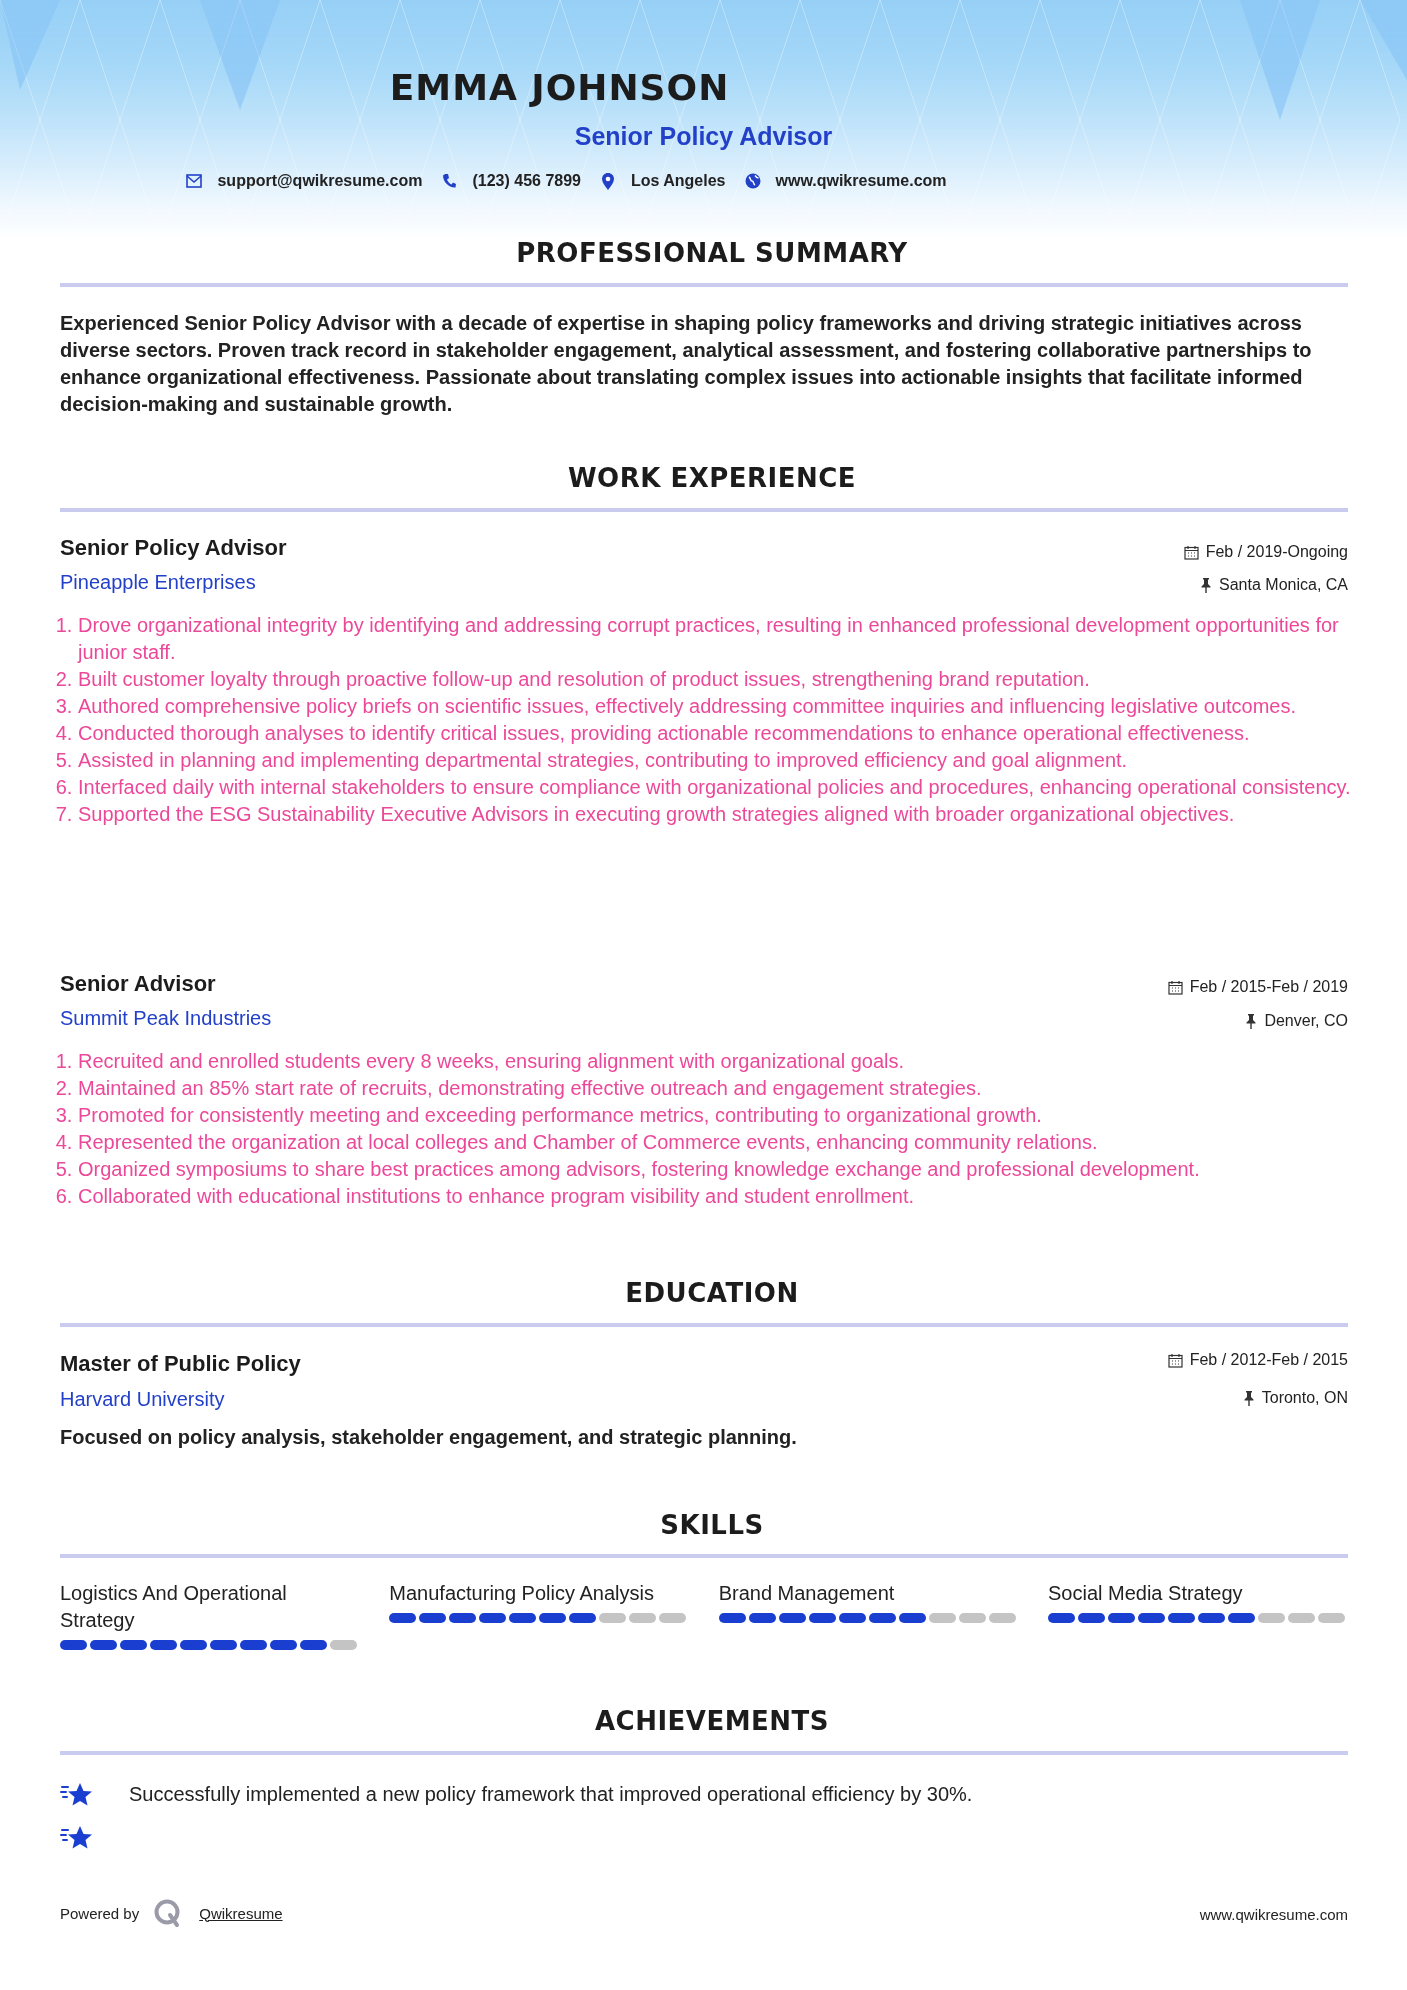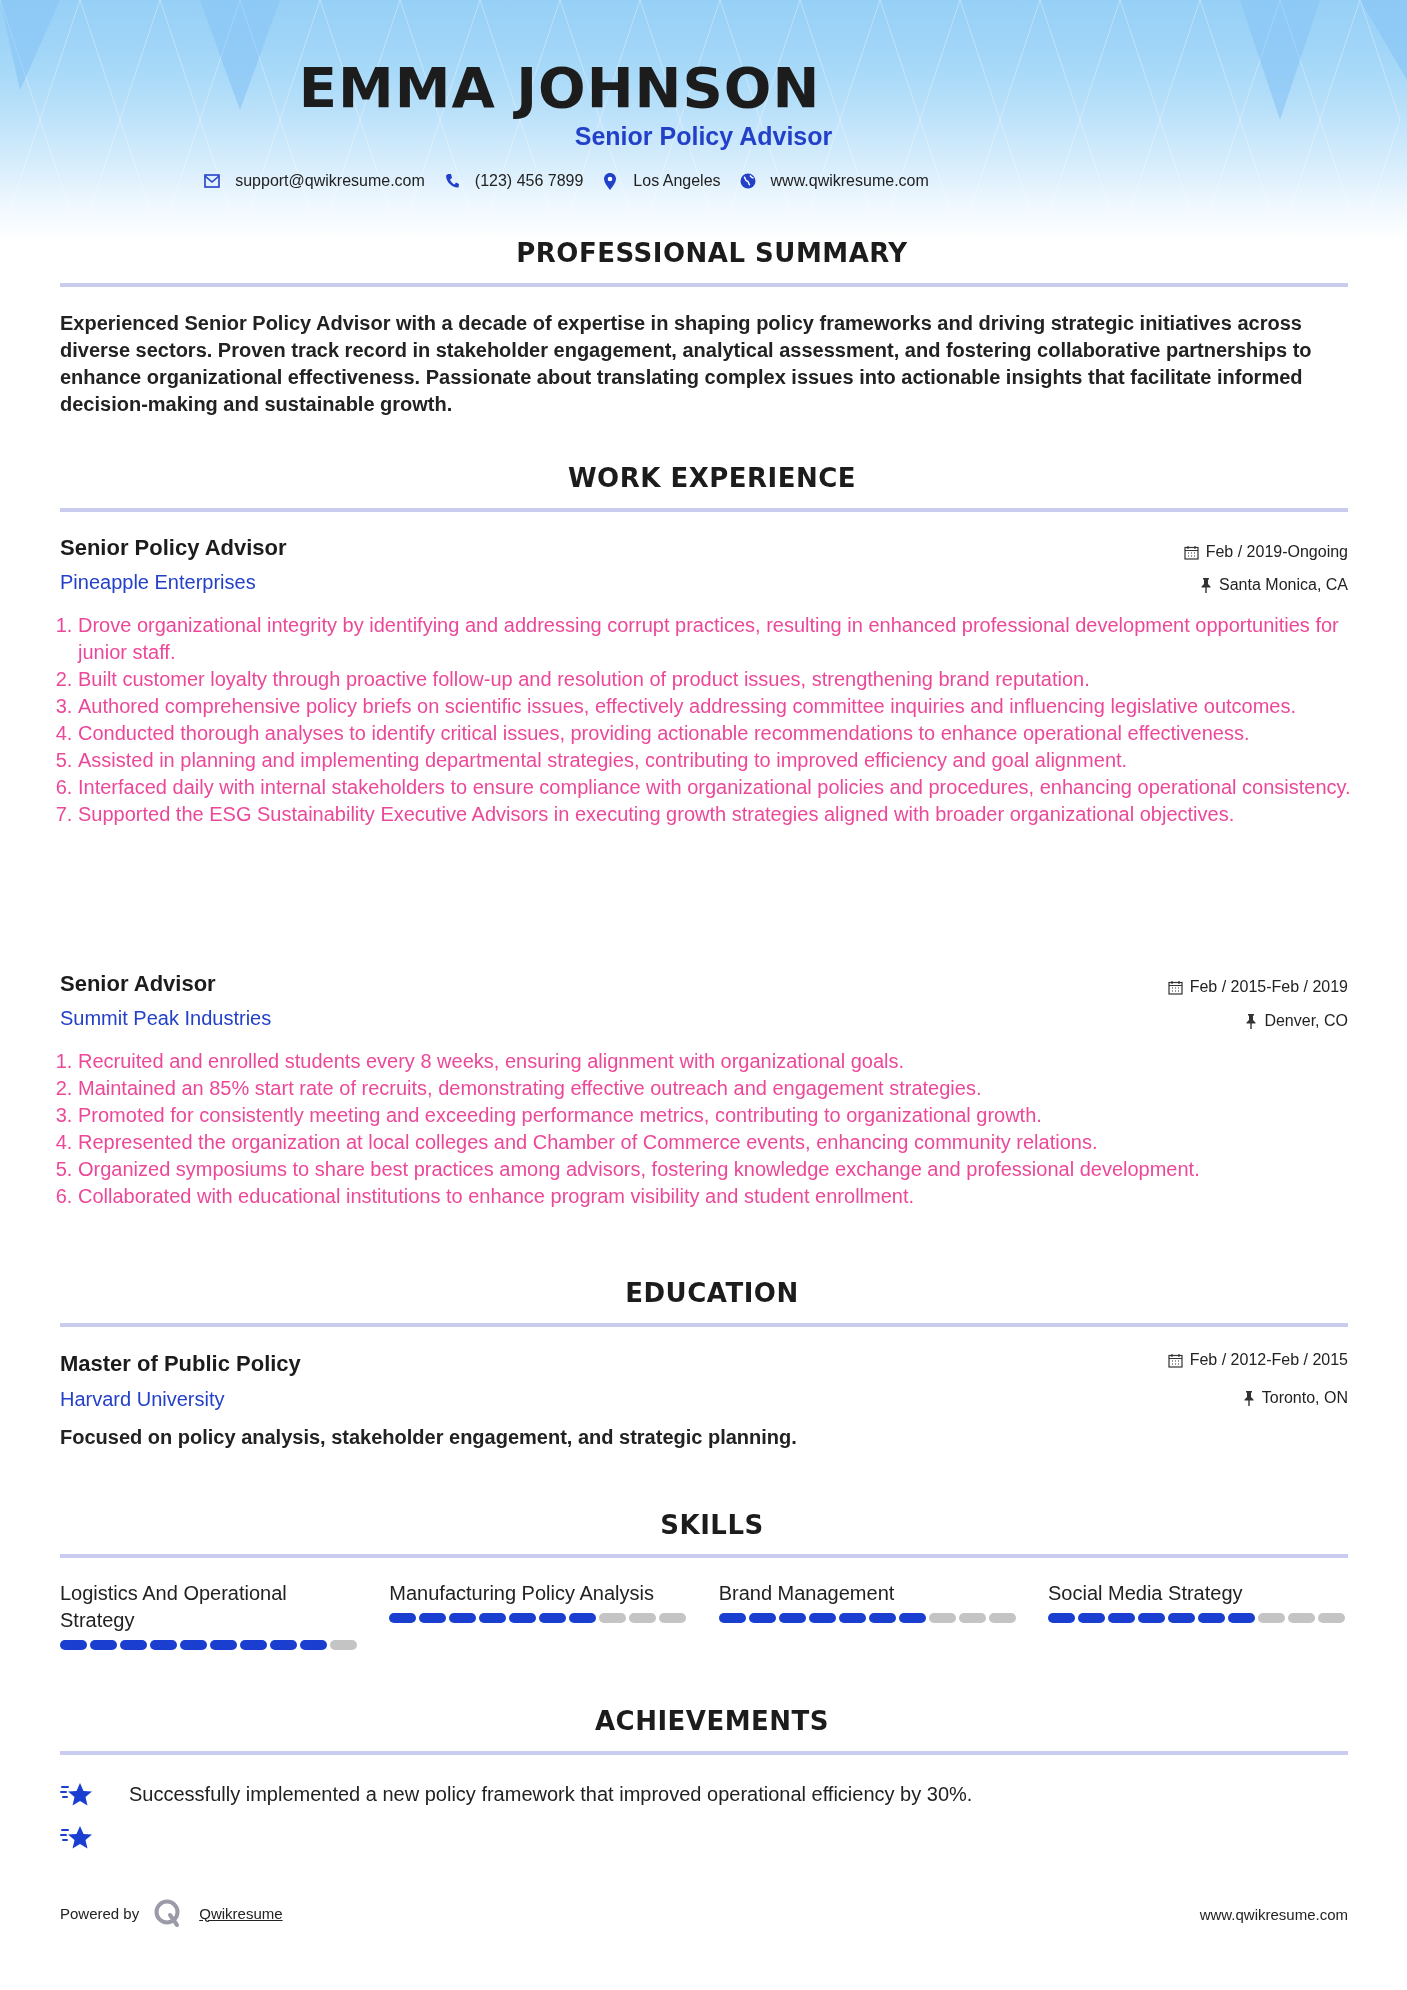--- a/index.html
+++ b/index.html
@@ -12,31 +12,31 @@
     position: absolute; left: 0; top: 0; width: 1407px; height: 240px;
     background: linear-gradient(180deg, #5fb6f2 0%, #8ccdf6 30%, #c4e5fb 60%, #eef7fe 85%, #ffffff 100%);
     overflow: hidden;
   }
   .header-bg svg { position: absolute; left: 0; top: 0; }
   .header {
     position: absolute; left: 0; top: 0; width: 1407px; text-align: center;
   }
   .name {
     position: absolute; left: 0; width: 1119px; top: 58px;
-    font-size: 56px; font-weight: 700; letter-spacing: 1px; color: #1c1c1c;
+    font-size: 36px; font-weight: 700; letter-spacing: 1px; color: #1c1c1c;
     font-family: "DejaVu Sans", sans-serif; line-height: 60px;
   }
   .title {
     position: absolute; left: 0; width: 1407px; top: 120px;
     font-size: 25px; font-weight: 700; color: #2340c8; line-height: 32px;
   }
   .contacts {
     position: absolute; left: 0; width: 1132px; top: 172px;
     display: flex; justify-content: center; align-items: center; gap: 0;
-    font-size: 16px; font-weight: 400; color: #222;
+    font-size: 16px; font-weight: 700; color: #222;
   }
   .contact { display: flex; align-items: center; margin: 0 9px; }
   .contact .ic { width: 18px; height: 18px; margin-right: 14px; display: inline-flex; align-items: center; justify-content: center; }
 
   .section-head {
     position: absolute; left: 68px; width: 1288px; text-align: center;
     font-size: 26px; font-weight: 700; letter-spacing: 0.5px; color: #1c1c1c;
     font-family: "DejaVu Sans", sans-serif;
   }
   .rule {

